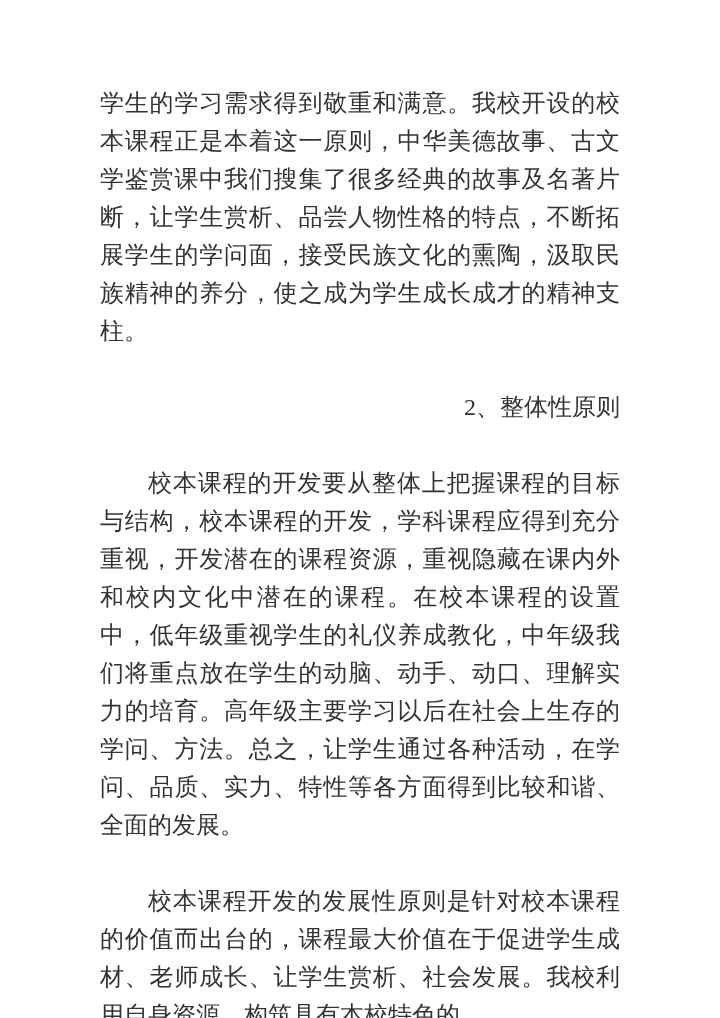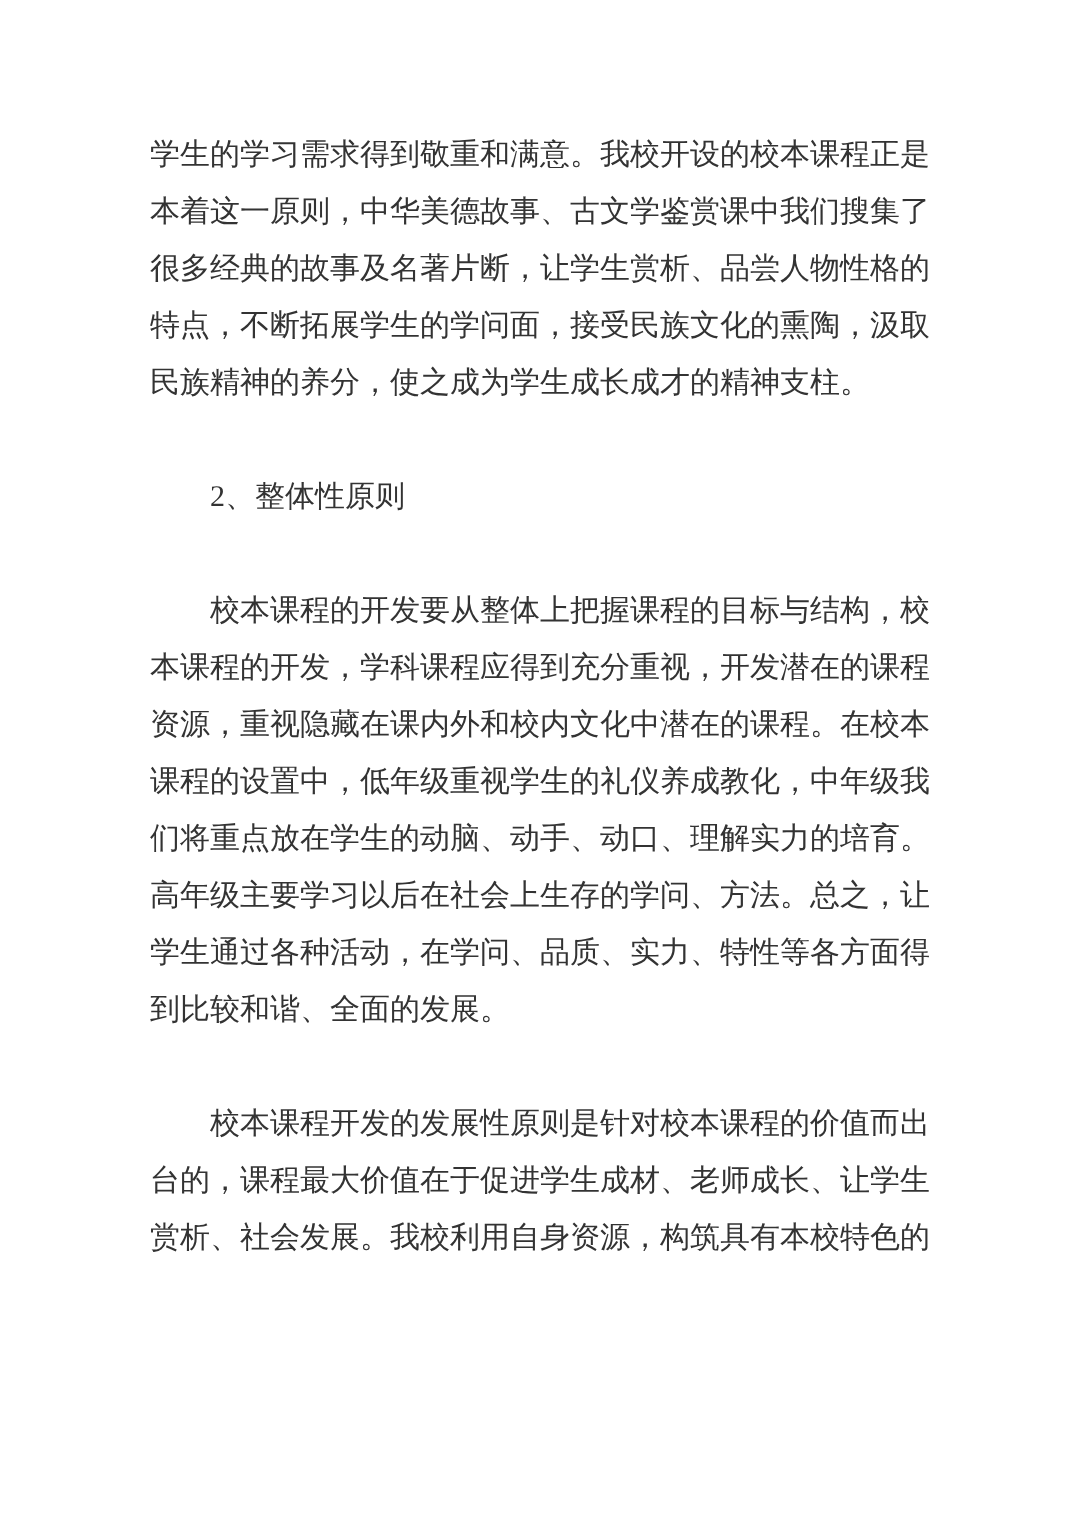--- a/index.html
+++ b/index.html
@@ -16,34 +16,34 @@
   .doc-page {
     box-sizing: border-box;
     width: 720px;
     height: 1018px;
     padding: 84px 100px 40px 100px;
     background: #ffffff;
     color: #333333;
   }
   .doc-page p {
     margin: 0;
-    font-size: 20px;
+    font-size: 24px;
     line-height: 38px;
     letter-spacing: 0;
   }
   .para {
     text-align: justify;
     text-justify: inter-character;
   }
   .para.indent {
     text-indent: 2em;
   }
   .heading {
     text-indent: 2em;
-    text-align: left;
+    text-align: right;
     font-weight: normal;
   }
   
   .block + .block {
     margin-top: 38px !important;
   }
 </style>
 </head>
 <body>
 

